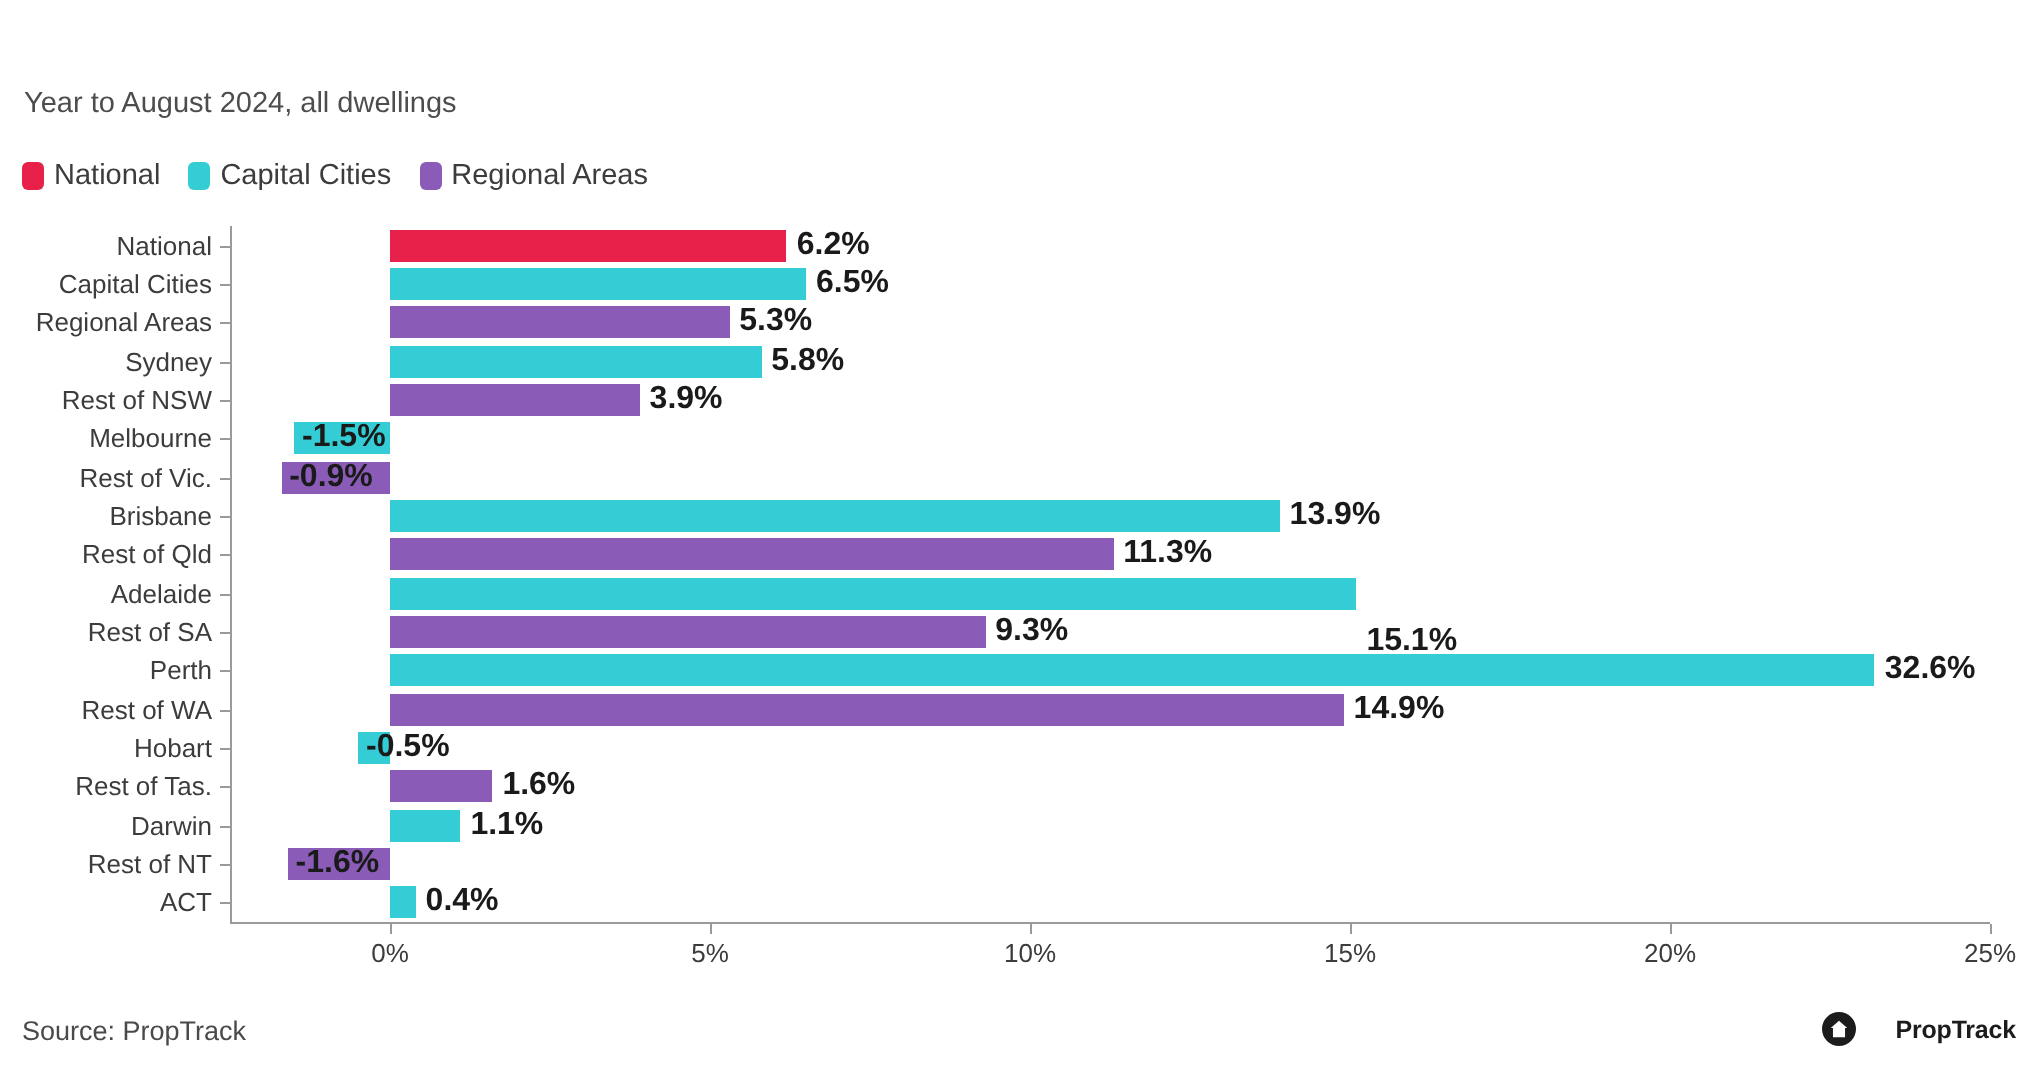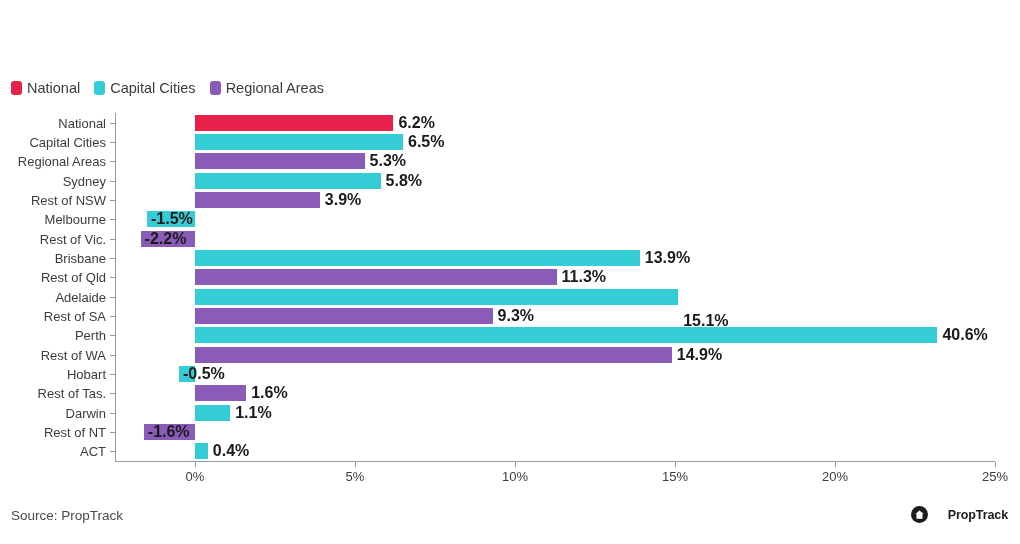--- a/index.html
+++ b/index.html
@@ -111,20 +111,21 @@
   #brand-name {
     font-size: 12.5px; font-weight: bold; color: #1c1c1c;
     letter-spacing: -0.1px;
   }
 </style>
 </head>
 <body>
 
 <div id="root">
 
+  <div id="subtitle">Year to August 2024, all dwellings</div>
 
   <div id="legend">
       <div class="legend-item">
         <span class="legend-swatch" style="background: rgb(232, 33, 75);"></span>
         <span class="legend-label">National</span>
       </div>
       <div class="legend-item">
         <span class="legend-swatch" style="background: rgb(53, 205, 213);"></span>
         <span class="legend-label">Capital Cities</span>
       </div>
@@ -169,41 +170,41 @@
       <div class="cat-label" style="top: 87px; left: -200px; width: 191px;">Rest of NSW</div>
       <div class="bar" style="left: 80px; width: 124.8px; top: 87px; background: rgb(138, 92, 184);"></div>
       <div class="bar-value" style="top: 87px; left: 209.8px;">3.9%</div>
       <div class="ytick" style="top: 106.333px;"></div>
       <div class="cat-label" style="top: 106.333px; left: -200px; width: 191px;">Melbourne</div>
       <div class="bar" style="left: 32px; width: 48px; top: 106.333px; background: rgb(53, 205, 213);"></div>
       <div class="bar-value" style="top: 106.333px; left: 36px;">-1.5%</div>
       <div class="ytick" style="top: 125.667px;"></div>
       <div class="cat-label" style="top: 125.667px; left: -200px; width: 191px;">Rest of Vic.</div>
       <div class="bar" style="left: 25.6px; width: 54.4px; top: 125.667px; background: rgb(138, 92, 184);"></div>
-      <div class="bar-value" style="top: 125.667px; left: 29.6px;">-2.2%</div>
+      <div class="bar-value" style="top: 125.667px; left: 29.6px;">-0.9%</div>
       <div class="ytick" style="top: 145px;"></div>
       <div class="cat-label" style="top: 145px; left: -200px; width: 191px;">Brisbane</div>
       <div class="bar" style="left: 80px; width: 444.8px; top: 145px; background: rgb(53, 205, 213);"></div>
       <div class="bar-value" style="top: 145px; left: 529.8px;">13.9%</div>
       <div class="ytick" style="top: 164.333px;"></div>
       <div class="cat-label" style="top: 164.333px; left: -200px; width: 191px;">Rest of Qld</div>
       <div class="bar" style="left: 80px; width: 361.6px; top: 164.333px; background: rgb(138, 92, 184);"></div>
       <div class="bar-value" style="top: 164.333px; left: 446.6px;">11.3%</div>
       <div class="ytick" style="top: 183.667px;"></div>
       <div class="cat-label" style="top: 183.667px; left: -200px; width: 191px;">Adelaide</div>
       <div class="bar" style="left: 80px; width: 483.2px; top: 183.667px; background: rgb(53, 205, 213);"></div>
       <div class="bar-value" style="top: 183.667px; left: 568.2px; margin-top: 24px;">15.1%</div>
       <div class="ytick" style="top: 203px;"></div>
       <div class="cat-label" style="top: 203px; left: -200px; width: 191px;">Rest of SA</div>
       <div class="bar" style="left: 80px; width: 297.6px; top: 203px; background: rgb(138, 92, 184);"></div>
       <div class="bar-value" style="top: 203px; left: 382.6px;">9.3%</div>
       <div class="ytick" style="top: 222.333px;"></div>
       <div class="cat-label" style="top: 222.333px; left: -200px; width: 191px;">Perth</div>
       <div class="bar" style="left: 80px; width: 742.4px; top: 222.333px; background: rgb(53, 205, 213);"></div>
-      <div class="bar-value" style="top: 222.333px; left: 827.4px;">40.6%</div>
+      <div class="bar-value" style="top: 222.333px; left: 827.4px;">32.6%</div>
       <div class="ytick" style="top: 241.667px;"></div>
       <div class="cat-label" style="top: 241.667px; left: -200px; width: 191px;">Rest of WA</div>
       <div class="bar" style="left: 80px; width: 476.8px; top: 241.667px; background: rgb(138, 92, 184);"></div>
       <div class="bar-value" style="top: 241.667px; left: 561.8px;">14.9%</div>
       <div class="ytick" style="top: 261px;"></div>
       <div class="cat-label" style="top: 261px; left: -200px; width: 191px;">Hobart</div>
       <div class="bar" style="left: 64px; width: 16px; top: 261px; background: rgb(53, 205, 213);"></div>
       <div class="bar-value" style="top: 261px; left: 68px;">-0.5%</div>
       <div class="ytick" style="top: 280.333px;"></div>
       <div class="cat-label" style="top: 280.333px; left: -200px; width: 191px;">Rest of Tas.</div>

